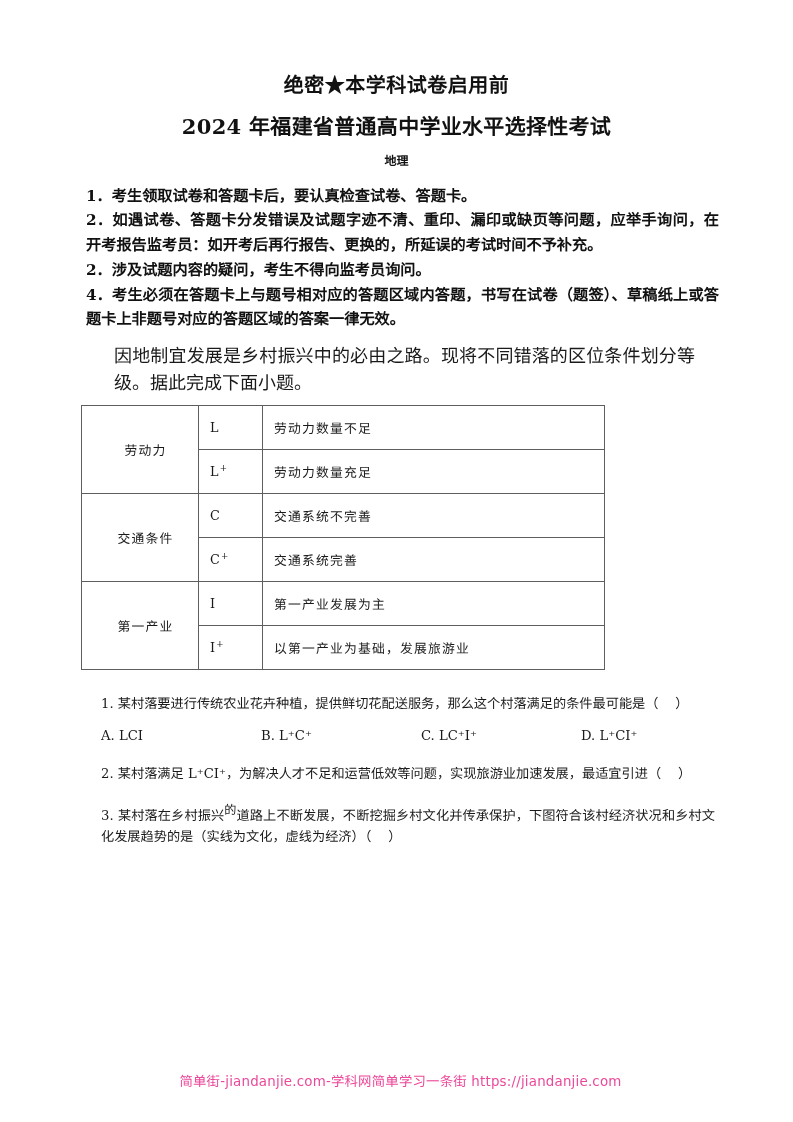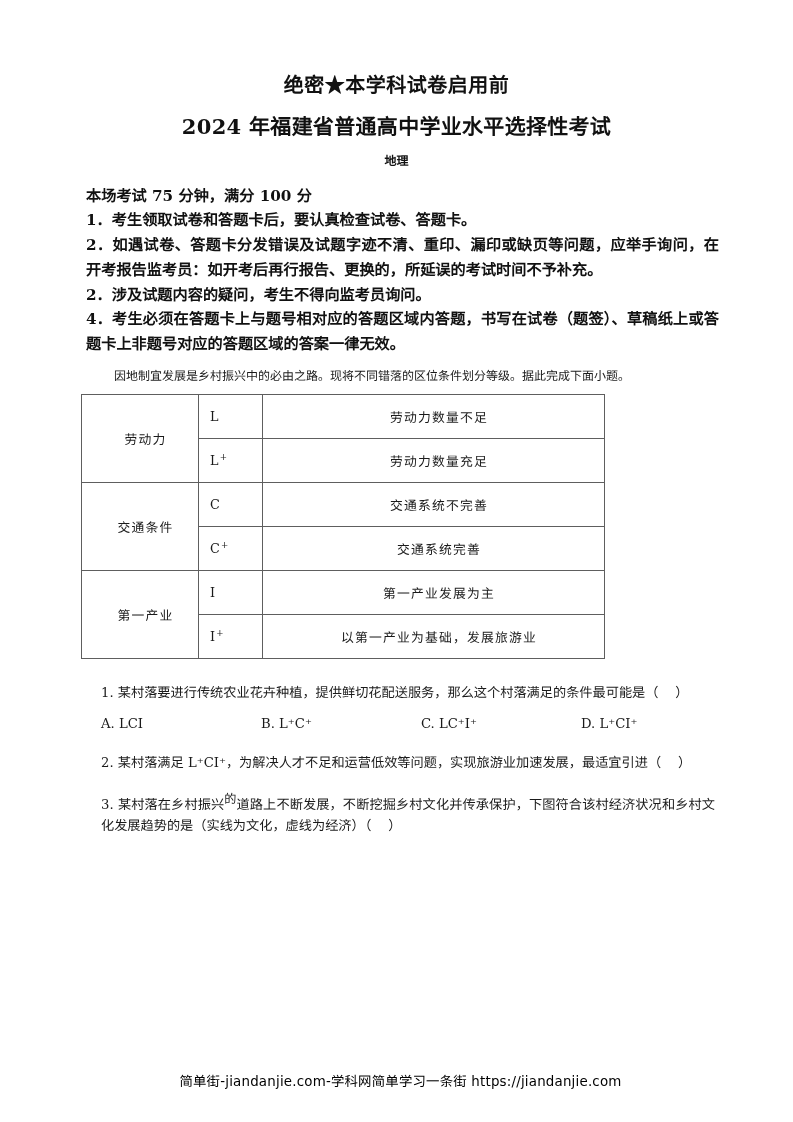--- a/index.html
+++ b/index.html
@@ -57,21 +57,21 @@
     text-align: justify;
   }
   .instructions p {
     margin: 0;
     text-indent: 0;
   }
 
   
   .stimulus {
     margin: 10px 82px 0 98px;
-    font-size: 12px;
+    font-size: 18px;
     line-height: 1.5;
     text-align: justify;
     color: #1a1a1a;
   }
 
   
   .table-wrap {
     margin: 9px 0 0 65px;
     width: 489px;
   }
@@ -93,21 +93,20 @@
     width: 105px;
     text-align: center;
   }
   td.col-code {
     width: 52px;
     padding-left: 9px;
     letter-spacing: 0;
   }
   td.col-desc {
     width: 330px;
-    text-align: center;
   }
   sup {
     font-size: 0.68em;
     vertical-align: super;
     line-height: 0;
   }
 
   
   .questions {
     margin: 24px 62px 0 85px;
@@ -144,37 +143,36 @@
 
   
   .footer {
     position: absolute;
     left: 8px;
     right: 0;
     top: 1070px;
     text-align: center;
     font-family: "DejaVu Sans", "Liberation Sans", sans-serif;
     font-size: 13.4px;
-    color: #000000;
+    color: #ec4899;
     letter-spacing: 0.2px;
   }
 </style>
 </head>
 <body>
 
 <div class="page">
 
   <div class="title-block">
     <div class="title-1">绝密★本学科试卷启用前</div>
     <div class="title-2">2024 年福建省普通高中学业水平选择性考试</div>
     <div class="title-3">地理</div>
   </div>
 
   <div class="instructions">
-    <p>本场考试 75 分钟，满分 100 分</p>
     <p>1．考生领取试卷和答题卡后，要认真检查试卷、答题卡。</p>
     <p>2．如遇试卷、答题卡分发错误及试题字迹不清、重印、漏印或缺页等问题，应举手询问，在开考报告监考员：如开考后再行报告、更换的，所延误的考试时间不予补充。</p>
     <p>2．涉及试题内容的疑问，考生不得向监考员询问。</p>
     <p>4．考生必须在答题卡上与题号相对应的答题区域内答题，书写在试卷（题签）、草稿纸上或答题卡上非题号对应的答题区域的答案一律无效。</p>
   </div>
 
   <div class="stimulus">因地制宜发展是乡村振兴中的必由之路。现将不同错落的区位条件划分等级。据此完成下面小题。</div>
 
   <div class="table-wrap">
     <table class="cond-table">

